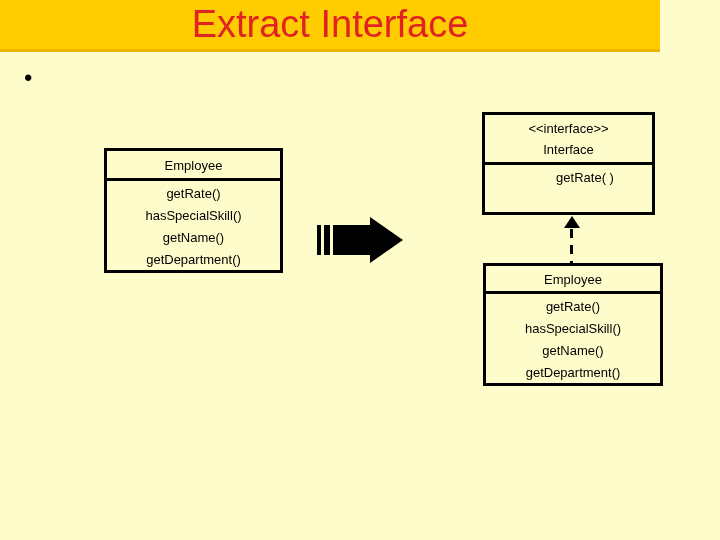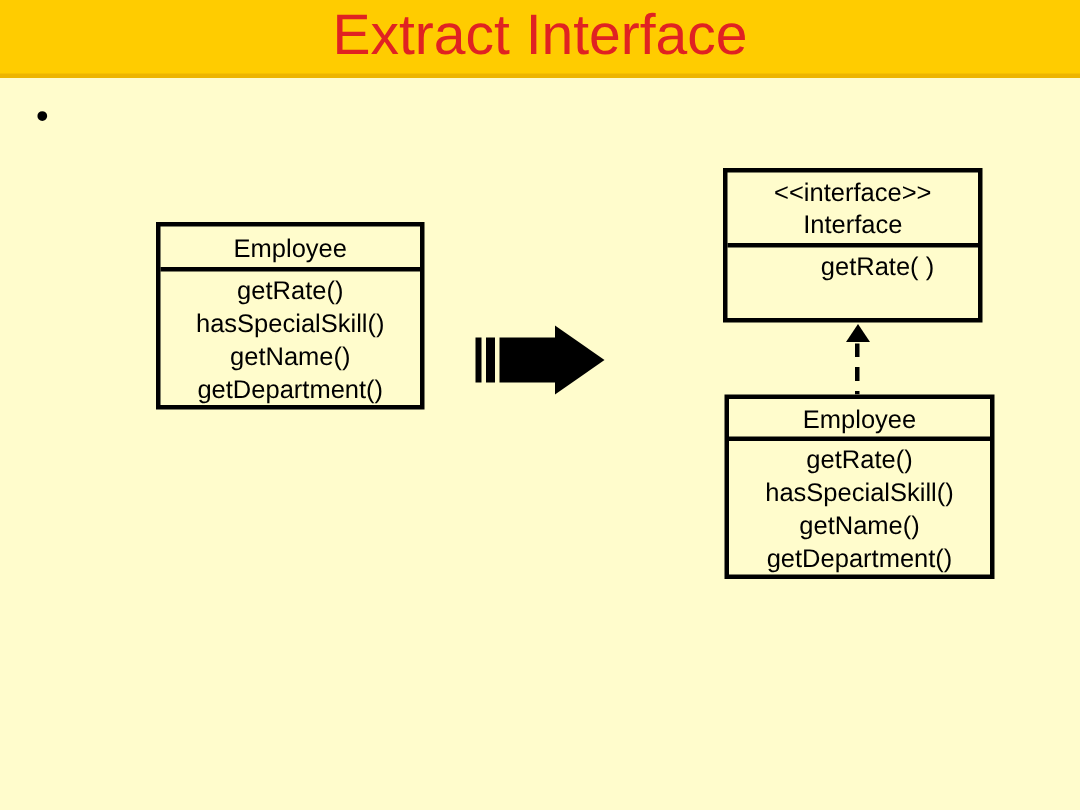--- a/index.html
+++ b/index.html
@@ -8,21 +8,21 @@
     position: relative;
     background: #FFFCCC;
     font-family: "Liberation Sans", sans-serif;
     overflow: hidden;
     color: #000;
   }
 
   
   .title-bar {
     position: absolute; left: 0; top: 0;
-    width: 720px; height: 49px;
+    width: 660px; height: 49px;
     background: #FFCC00;
     border-bottom: 3px solid #EDB500;
     display: flex; align-items: center; justify-content: center;
   }
   .title-text {
     color: #E02222;
     font-size: 38px;
     letter-spacing: 0px;
   }
 
@@ -38,21 +38,21 @@
     background: #FFFCCC;
     border: 3px solid #000;
     box-sizing: border-box;
     text-align: center;
   }
   .uml-header {
     border-bottom: 3px solid #000;
     box-sizing: border-box;
   }
   .uml-line {
-    font-size: 17px;
+    font-size: 13px;
     line-height: 22px;
     white-space: nowrap;
   }
   .uml-header .uml-line { line-height: 21px; }
 
   .box-left   { left: 104px; top: 148px; width: 179px; height: 125px; }
   .box-left .uml-header { padding: 4px 0 2px 0; }
   .box-left .uml-methods { padding-top: 2px; }
 
   .box-interface { left: 482px; top: 112px; width: 173px; height: 103px; }

